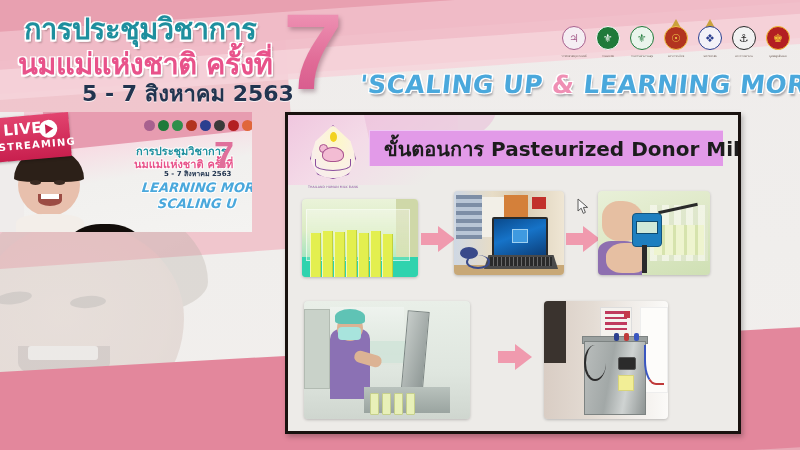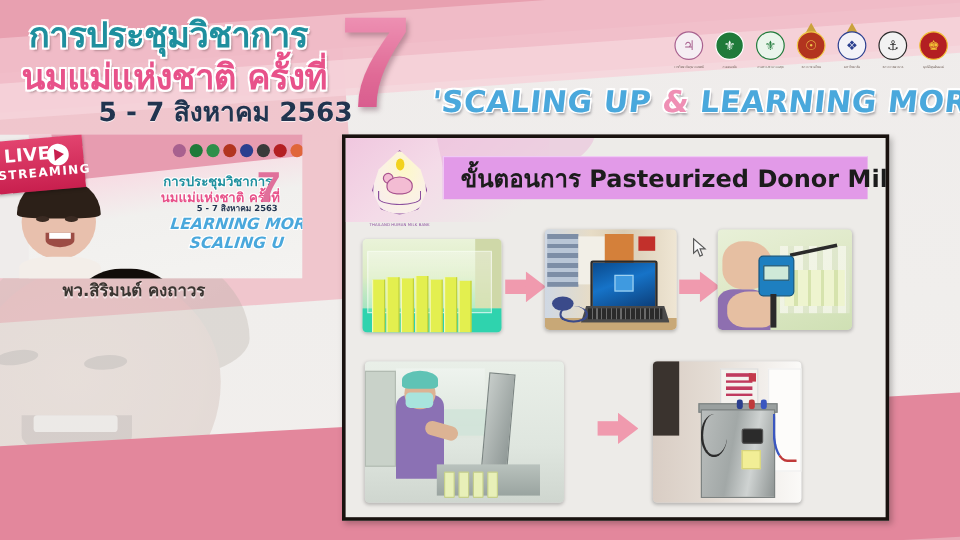--- a/index.html
+++ b/index.html
@@ -472,21 +472,20 @@
 
     </div>
 
     <div class="live-badge">
       <div class="l1">LIVE</div>
       <div class="play"></div>
       <div class="l2">STREAMING</div>
     </div>
   </div>
 
-  <div class="speaker-name">พว.สิริมนต์ คงถาวร</div>
 
   <div class="slide">
     <div class="slide-deco"></div>
     <div class="slide-deco2"></div>
 
     <div class="milk-logo">
       <div class="md-drop"></div>
       <div class="md-yellow"></div>
       <div class="md-head"></div>
       <div class="md-baby"></div>

